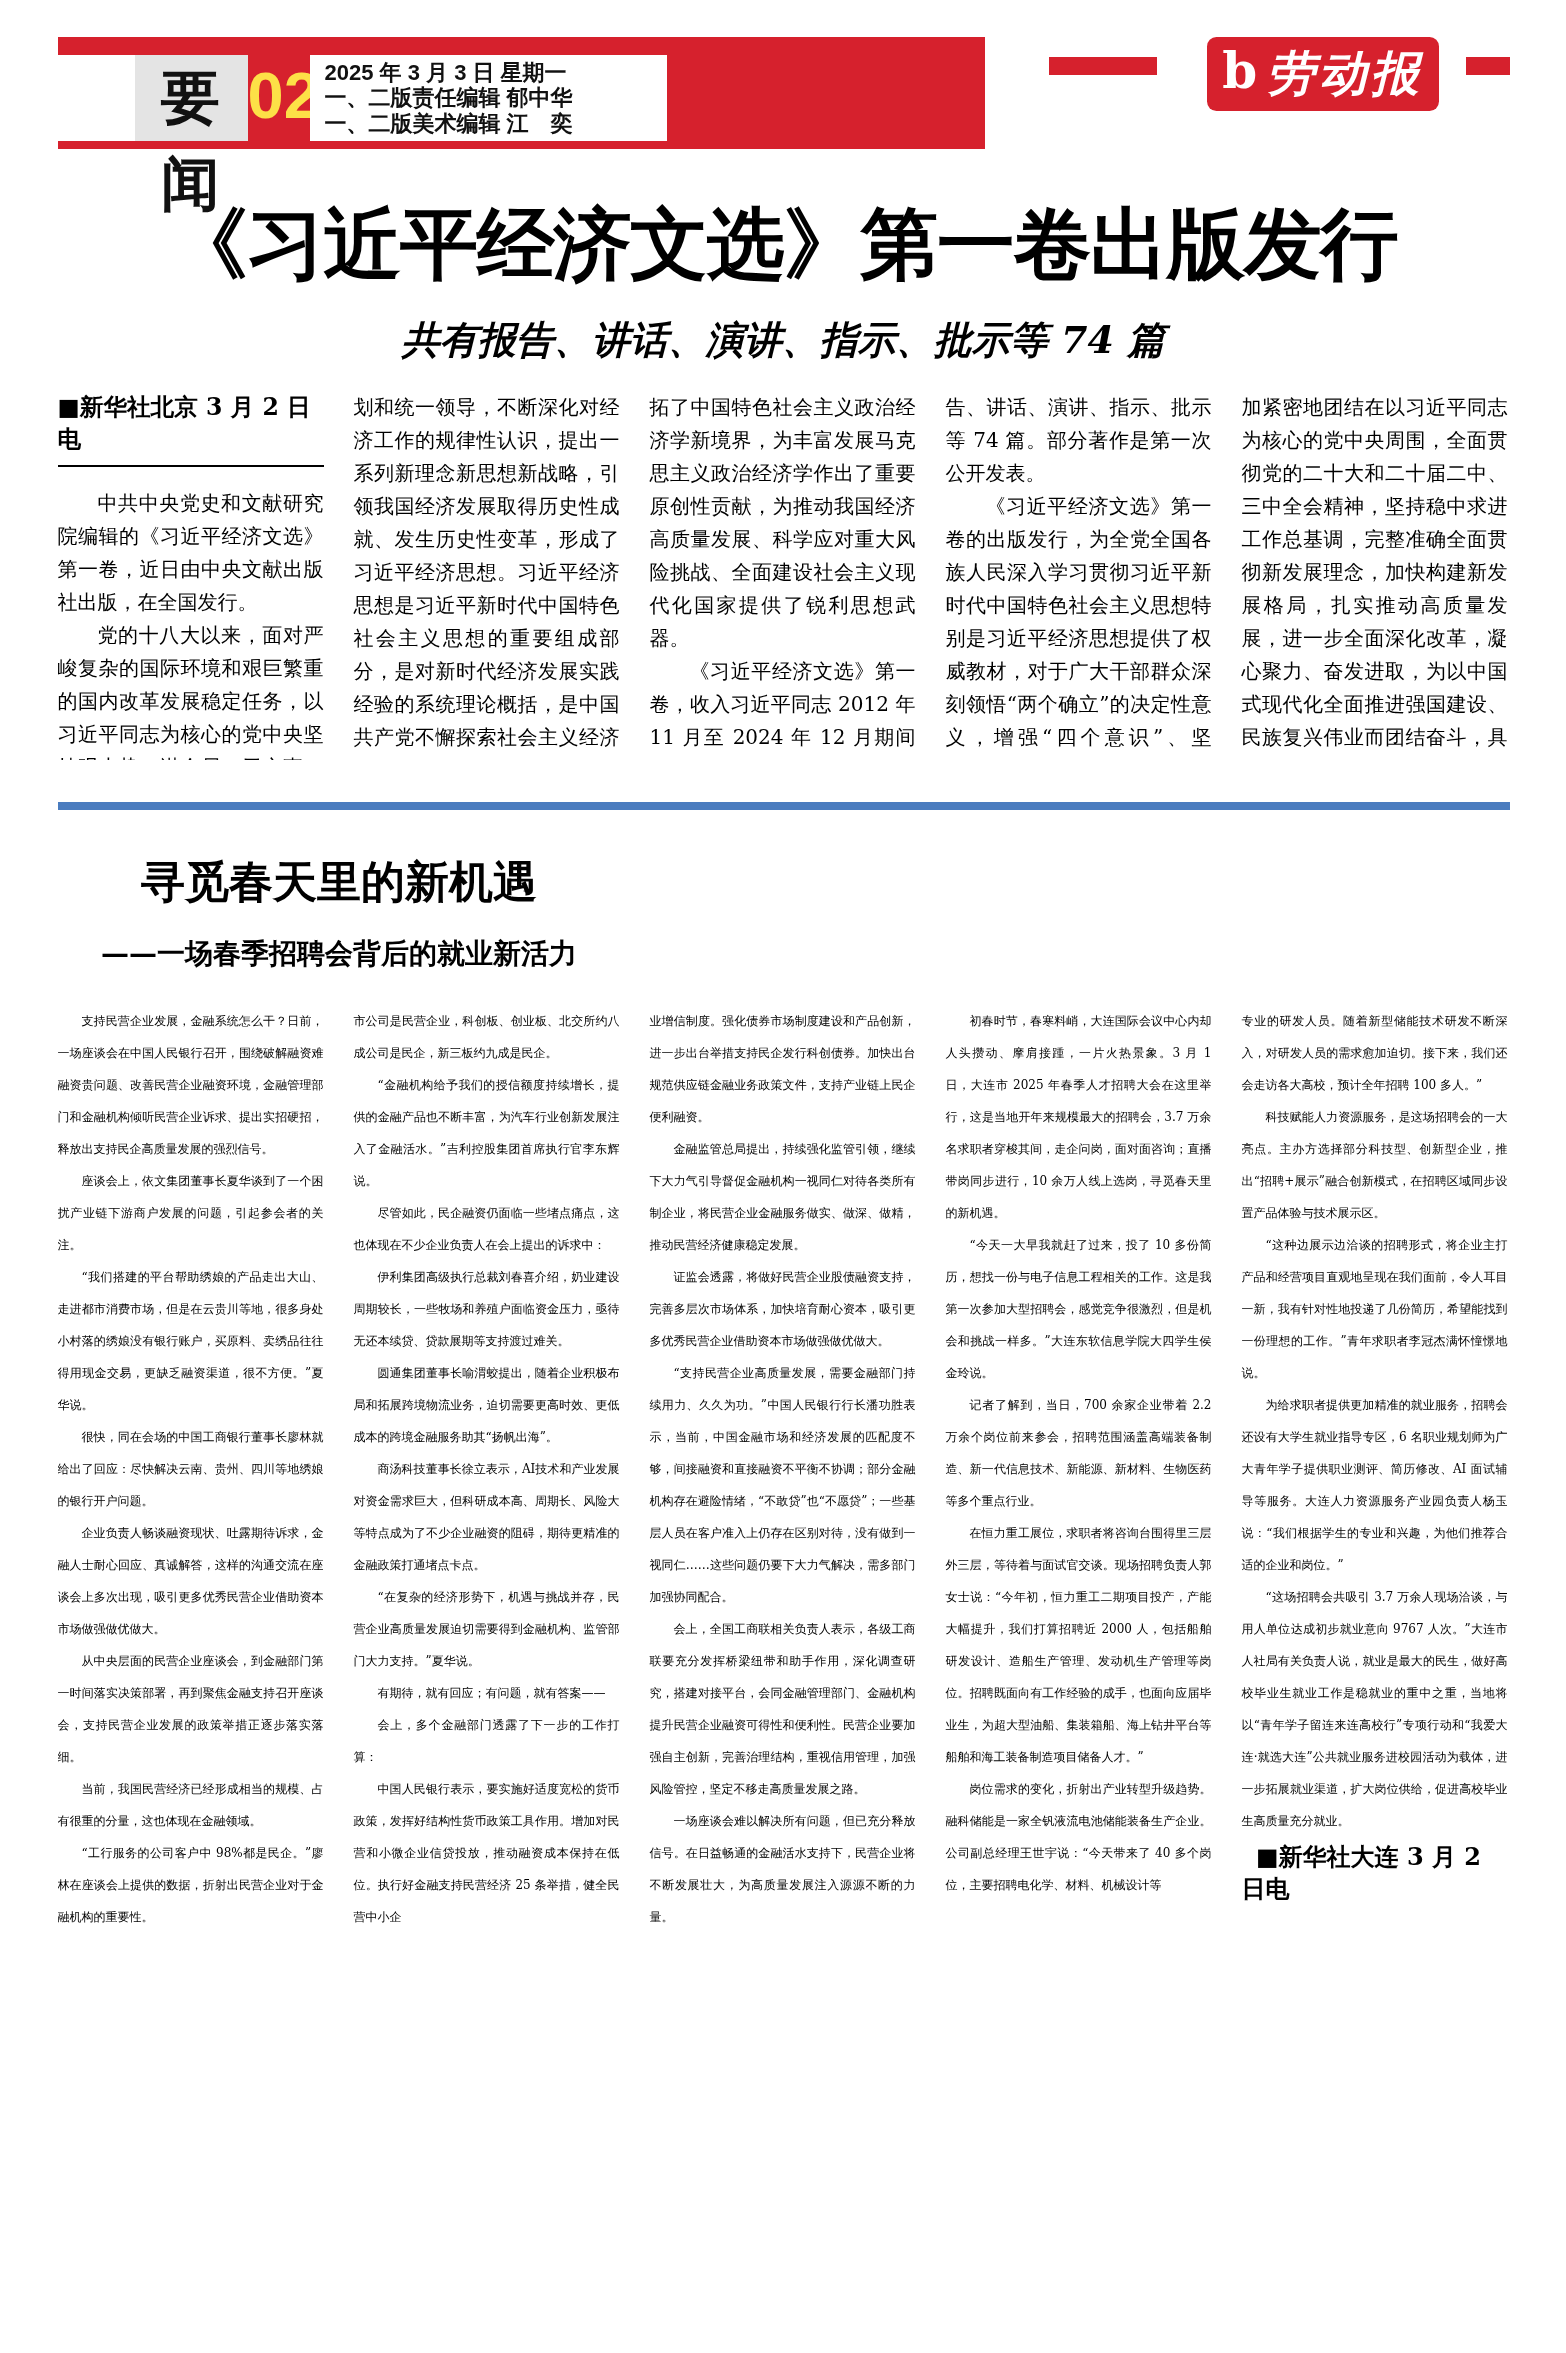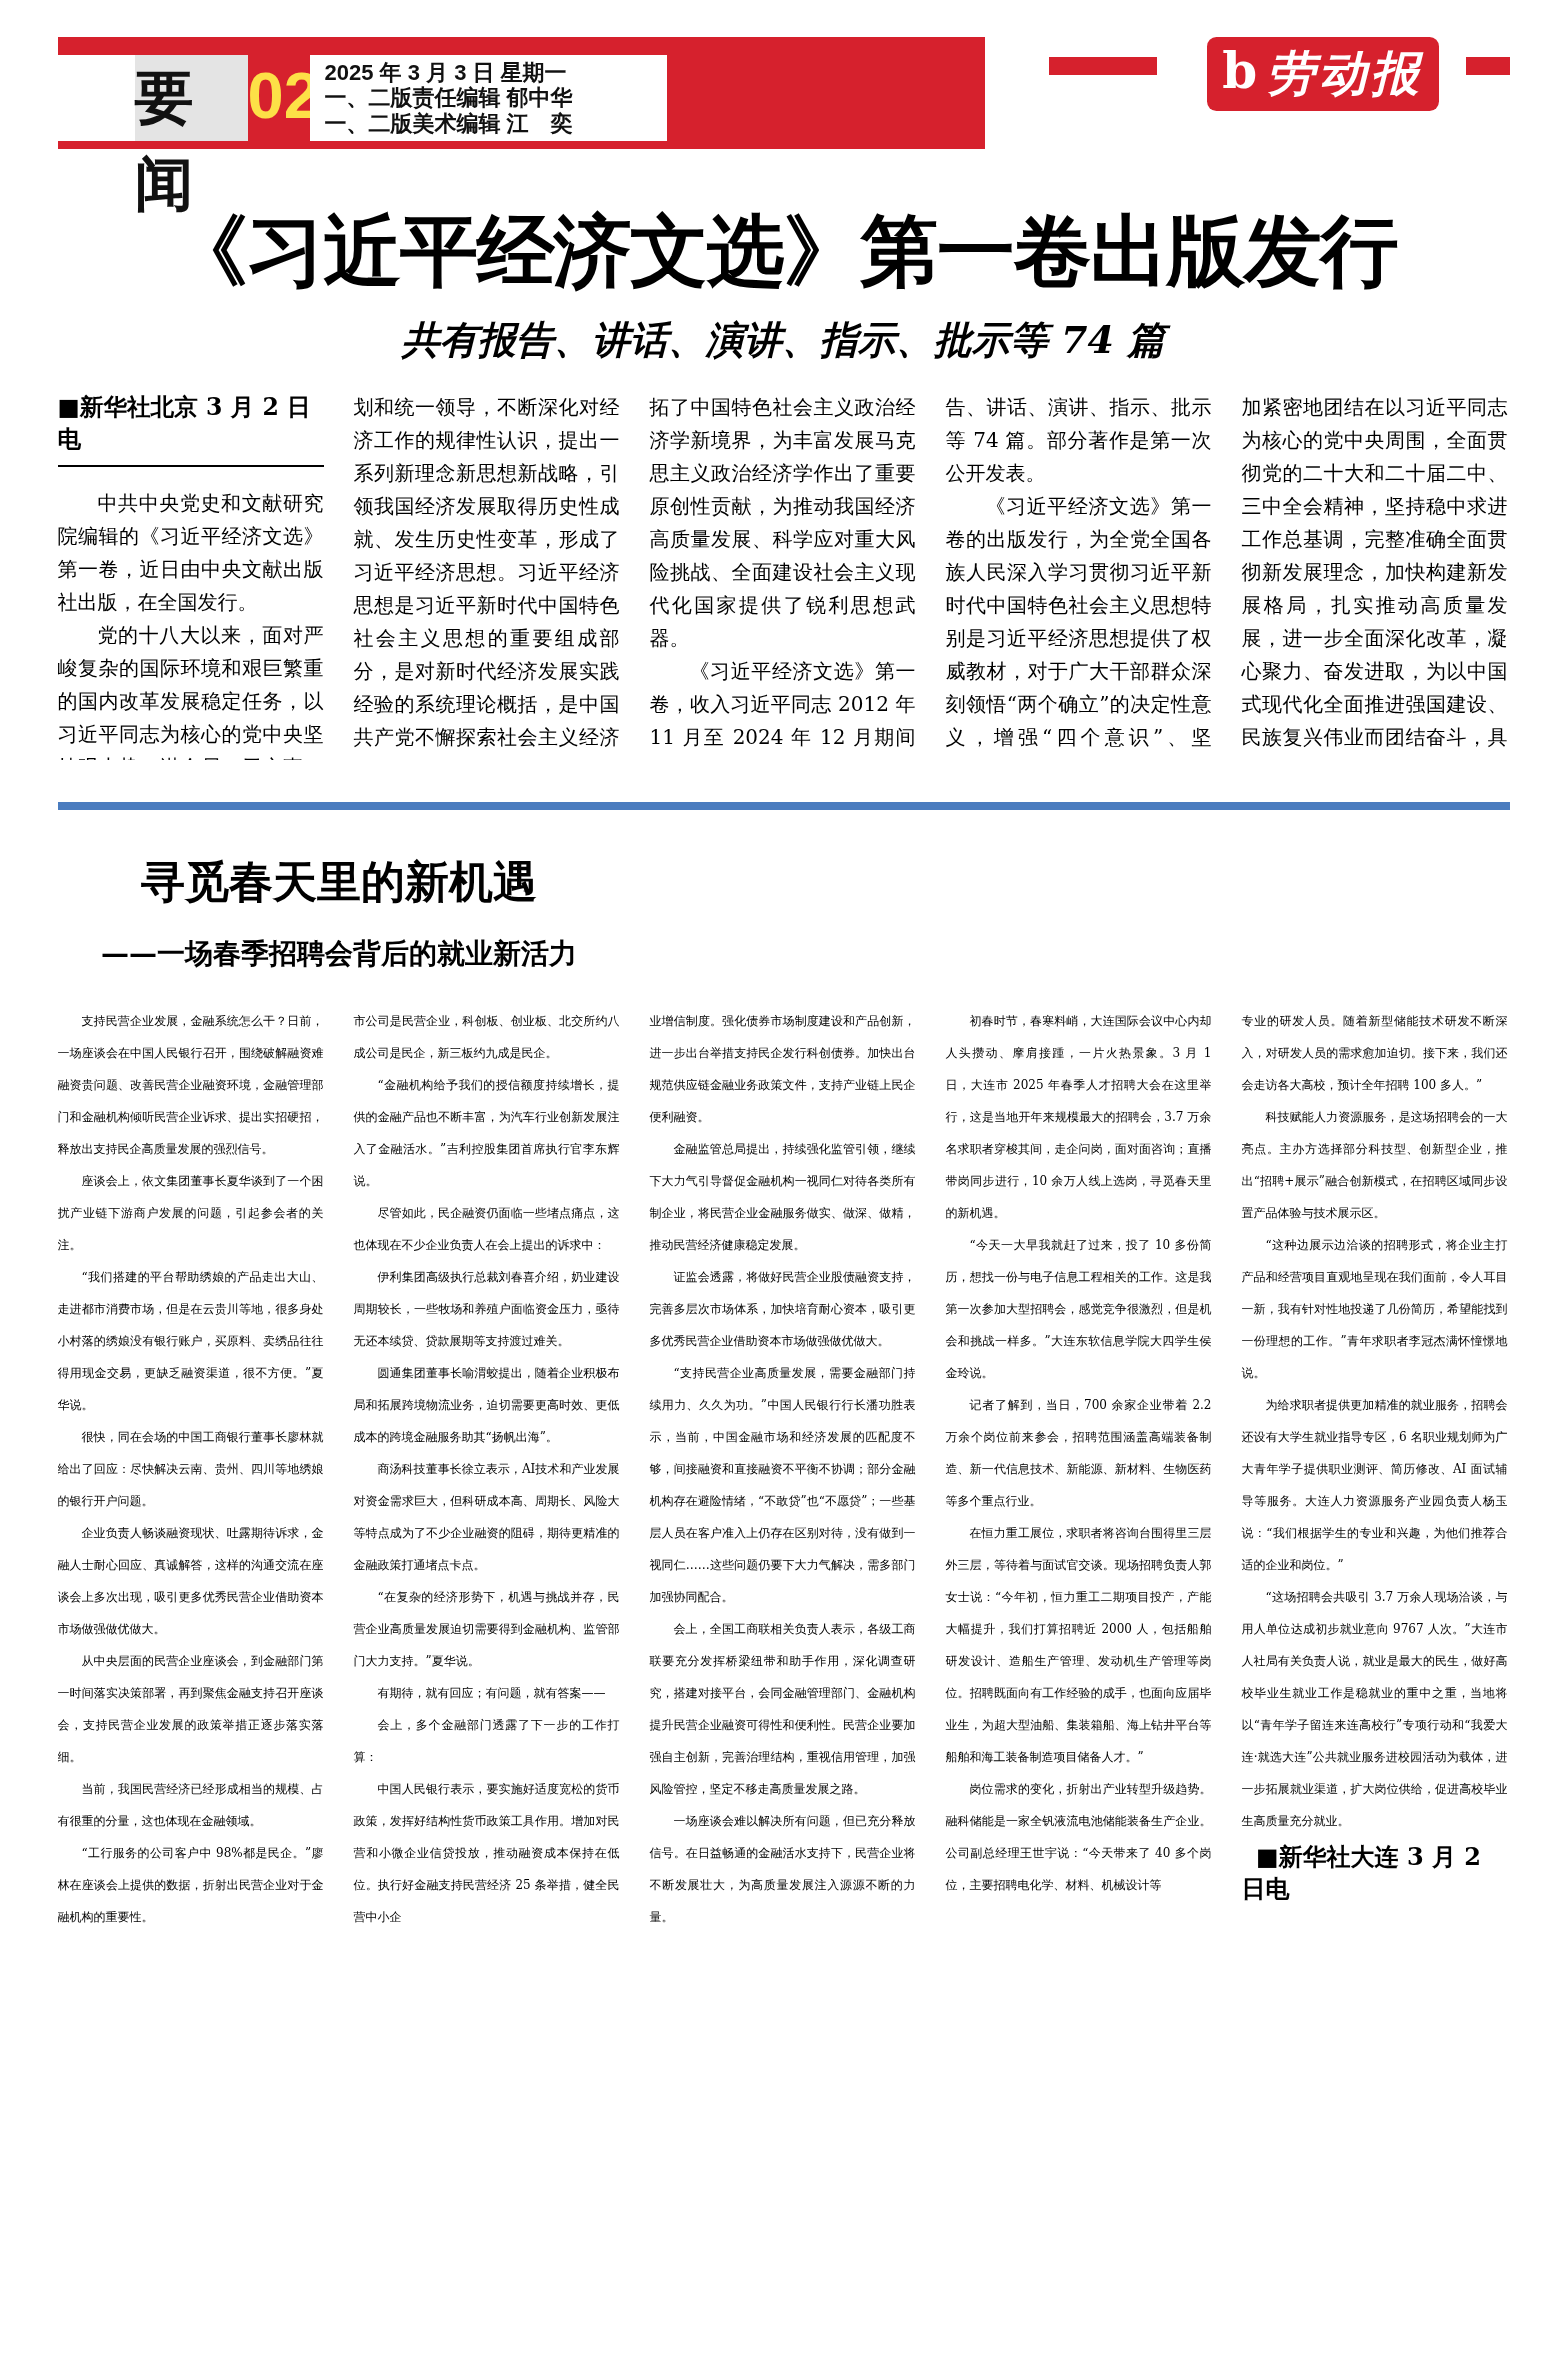--- a/index.html
+++ b/index.html
@@ -13,21 +13,21 @@
 
   
   .header-row { display:flex; margin-top:37px; }
   .red-band { width:927px; display:flex; flex-direction:column; }
   .stripe-top { height:17.5px; background:var(--red); }
   .stripe-bottom { height:8.8px; background:var(--red); }
   .mid-row { display:flex; height:86px; background:var(--red); }
   .white-spacer { width:77px; background:#fff; }
   .section-box {
     width:113px; background:#e4e4e4; color:#111;
-    font-size:59px; font-weight:bold; line-height:86px; 
+    font-size:59px; font-weight:bold; line-height:86px; text-align:center;
     letter-spacing:1.3px; font-family:"DejaVu Serif","Liberation Serif",serif;
   }
   .pagenum-box {
     width:62px; background:var(--red); color:#fde047; text-align:center;
     font-size:65px; font-weight:bold; line-height:81px;
     font-family:"Liberation Sans","DejaVu Sans",sans-serif;
   }
   .date-box {
     width:357px; background:#fff; padding:5.4px 0 0 15px;
     font-family:"Liberation Sans","DejaVu Sans",sans-serif;
@@ -48,21 +48,21 @@
     font-weight:bold; font-size:50px; line-height:1; transform:translateY(-2.7px);
   }
   .logo-text {
     font-weight:bold; font-size:48px; letter-spacing:4px;
     font-family:"DejaVu Serif","Liberation Serif",serif; font-style:italic;
   }
 
   
   .lead-headline {
     margin-top:53px; text-align:center; font-weight:bold;
-    font-size:78px; line-height:1.25; letter-spacing:-1.3px; white-space:nowrap;
+    font-size:78px; line-height:1.25; letter-spacing:-1.3px; white-space:nowrap;font-family:Liberation Mono, monospace;
   }
   .lead-subheadline {
     margin-top:15px; text-align:center; font-weight:bold; font-size:38px;font-style:italic;
   }
 
   
   .cols { display:flex; gap:30px; }
   .col  { width:266px; }
   .bp   { font-size:20px; line-height:33px; text-align:justify; text-justify:inter-ideograph; }
   .bp.ind { text-indent:2em; }

